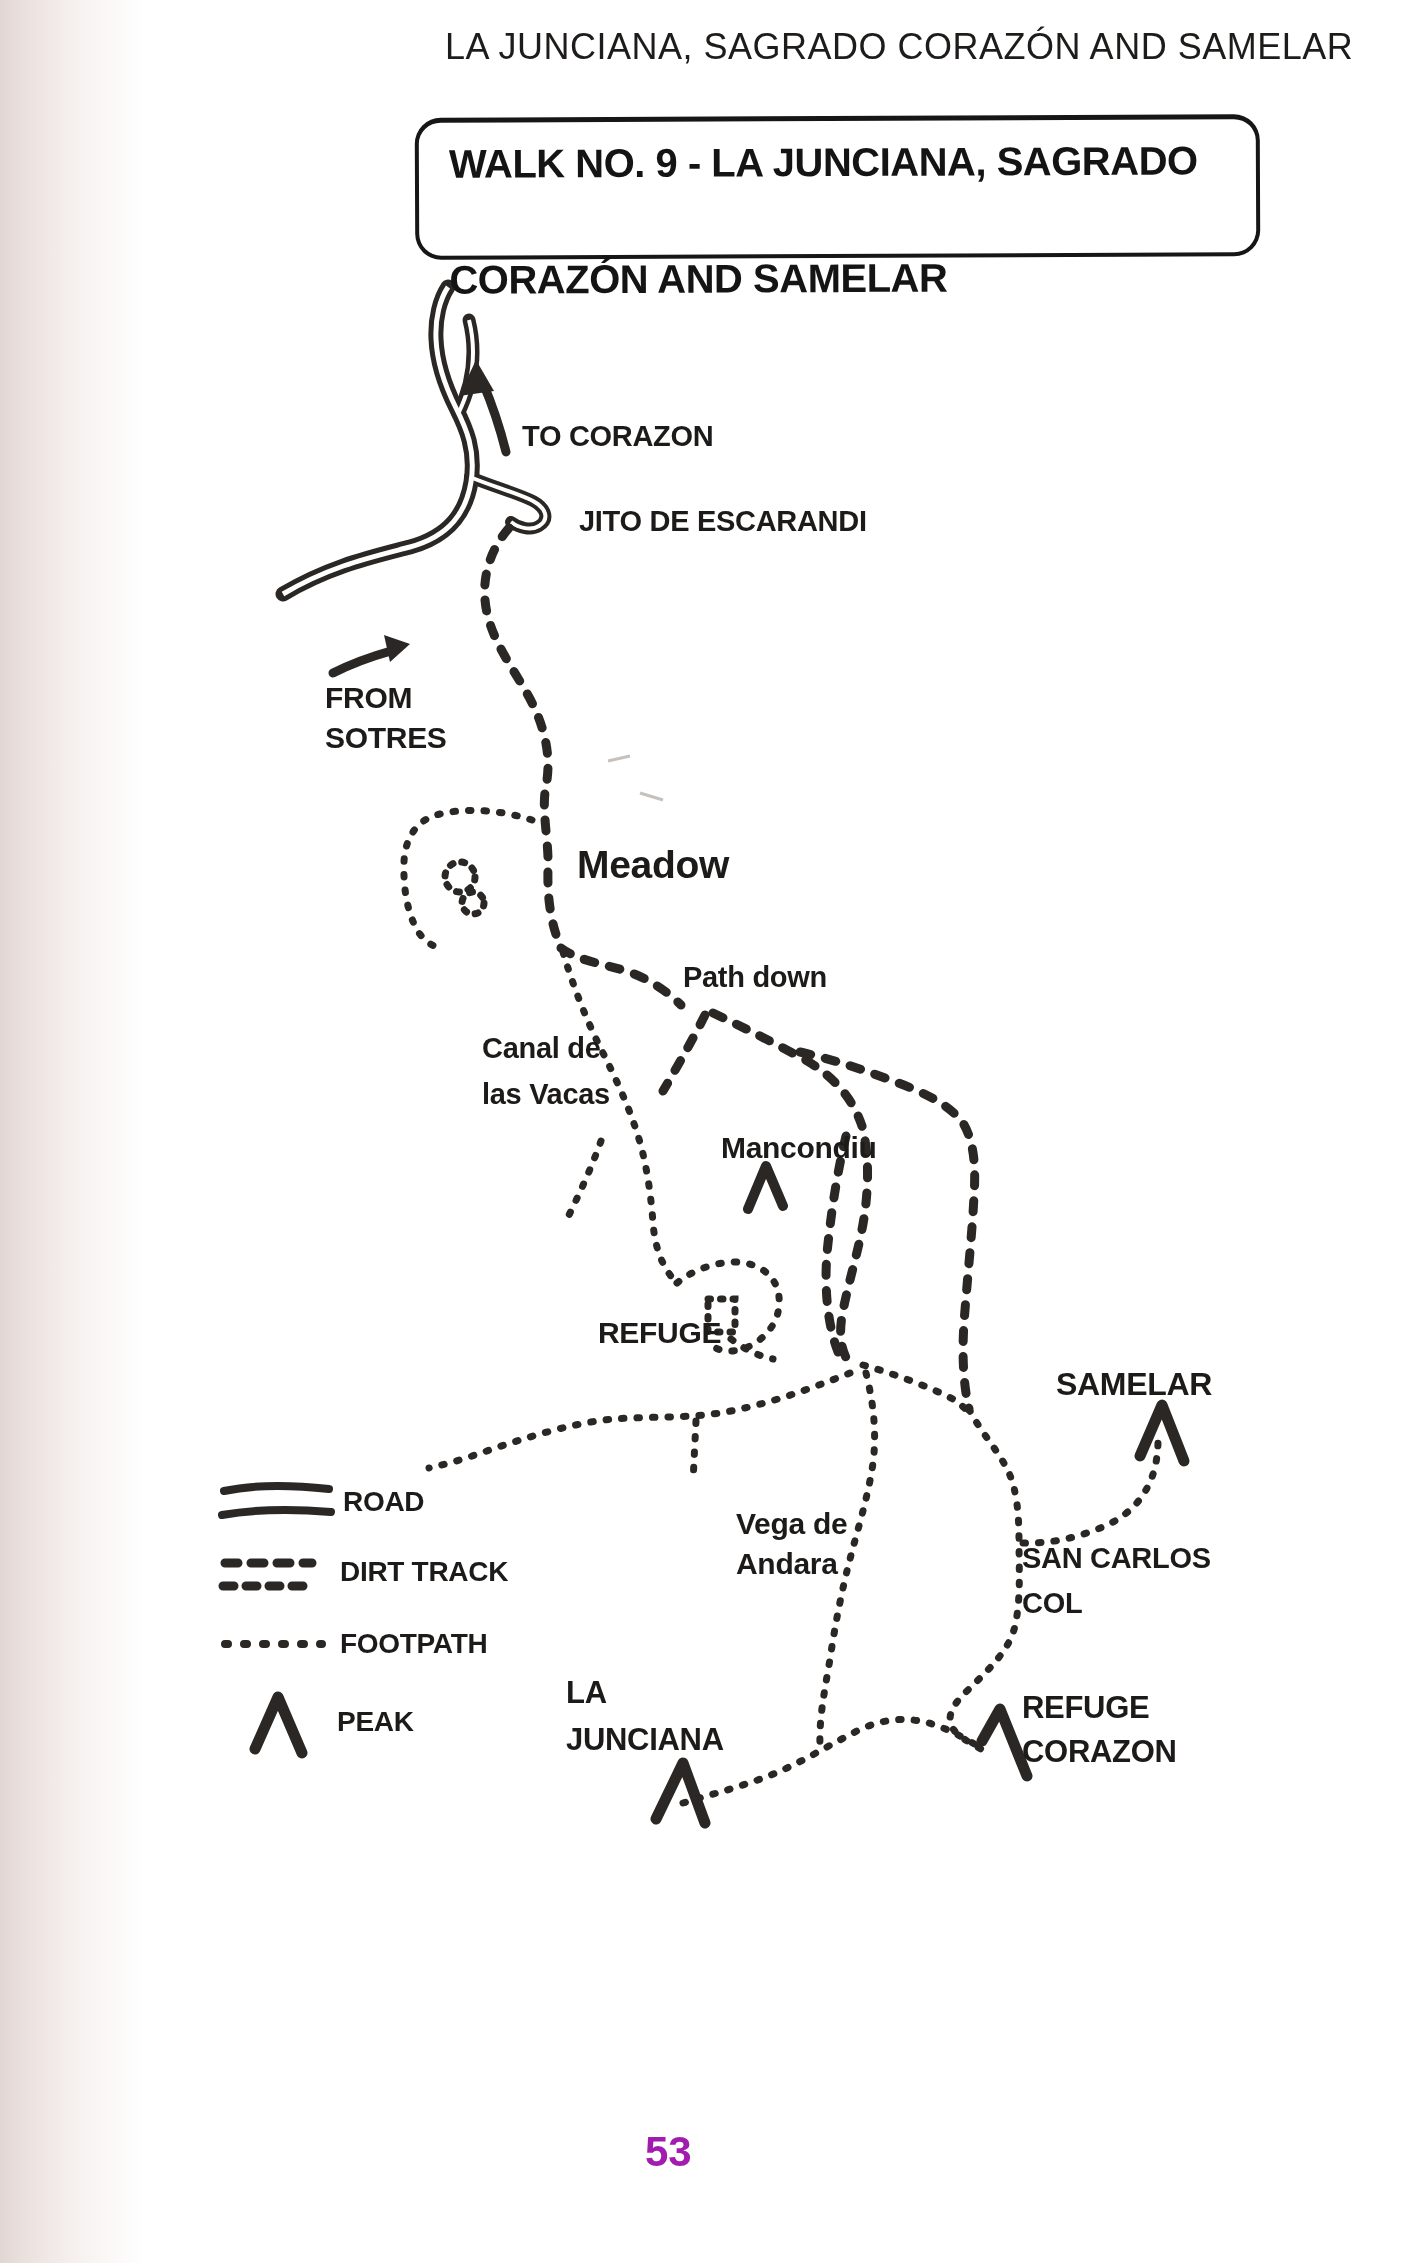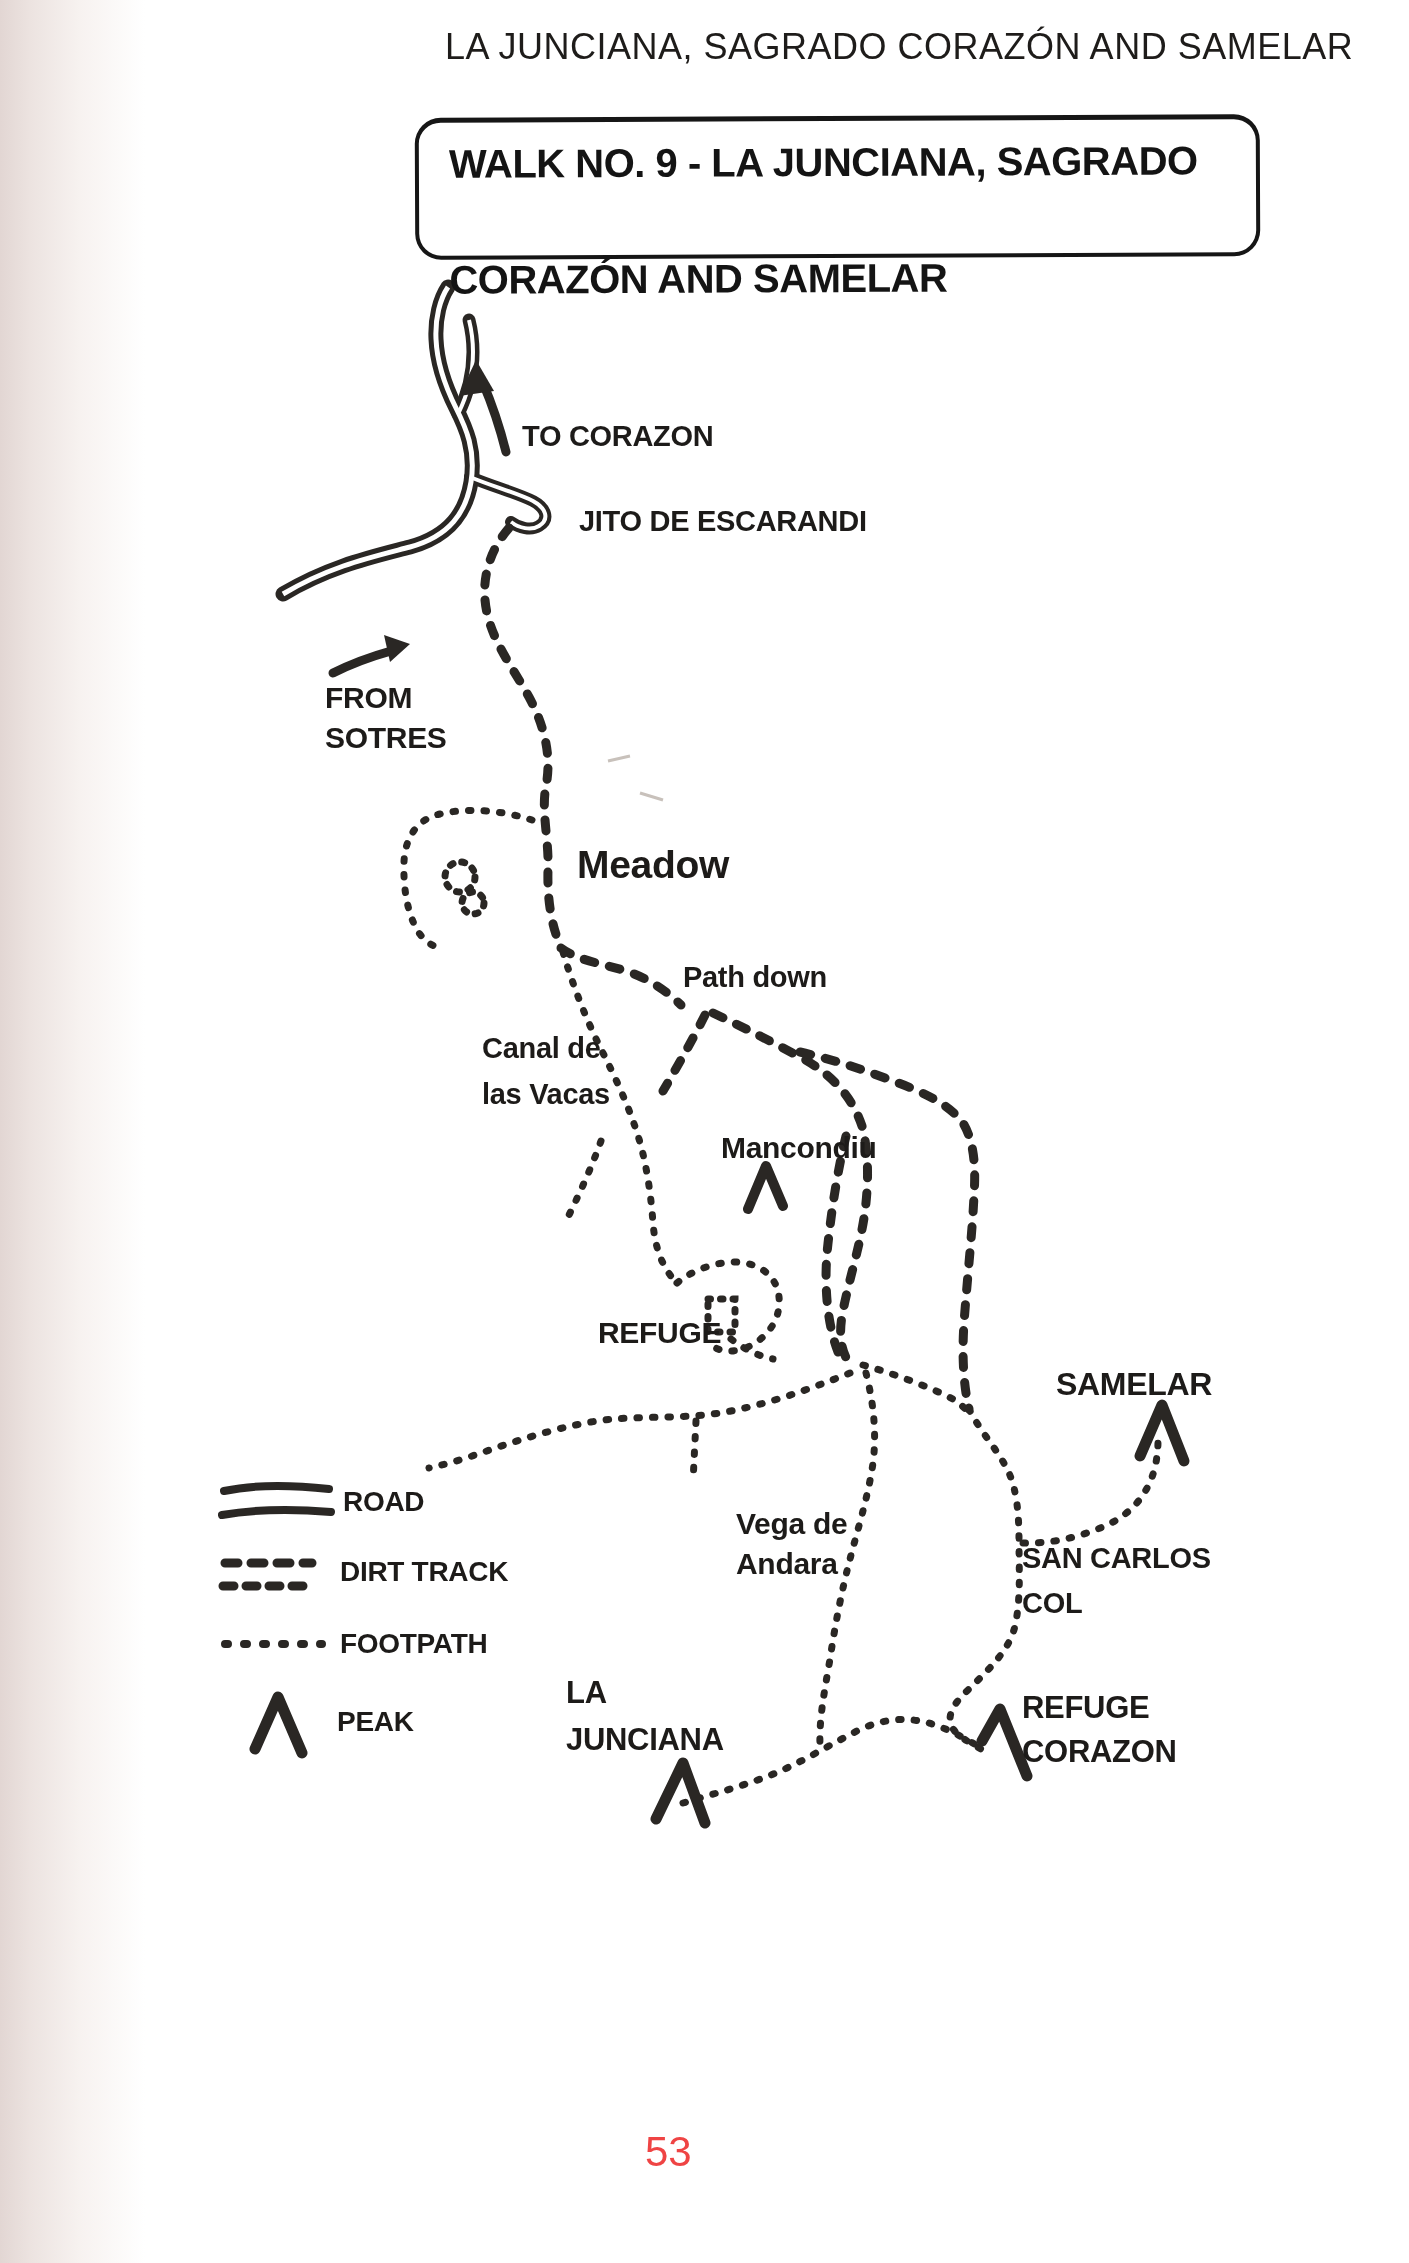--- a/index.html
+++ b/index.html
@@ -26,21 +26,21 @@
   }
   .title-text{
     position:absolute;left:30px;top:12px;
     font-size:40px;font-weight:700;color:#141414;letter-spacing:-0.5px;line-height:1.45;white-space:pre;
   }
   .maplabel{
     position:absolute;font-weight:700;color:#1d1b19;white-space:pre;letter-spacing:-0.3px;
   }
   .pagenum{
     position:absolute;left:645px;top:2128px;
-    font-size:42px;font-weight:400;color:#ef4444;
+    font-size:42px;font-weight:700;color:#a21caf;
   }
   svg{position:absolute;left:0;top:0;}
   .ink{stroke:#2a2724;fill:none;}
   .white{stroke:#ffffff;fill:none;}
   .faint{stroke:#c8c1bb;fill:none;}
 </style>
 </head>
 <body>
 
 <div class="edge-tint"></div>

